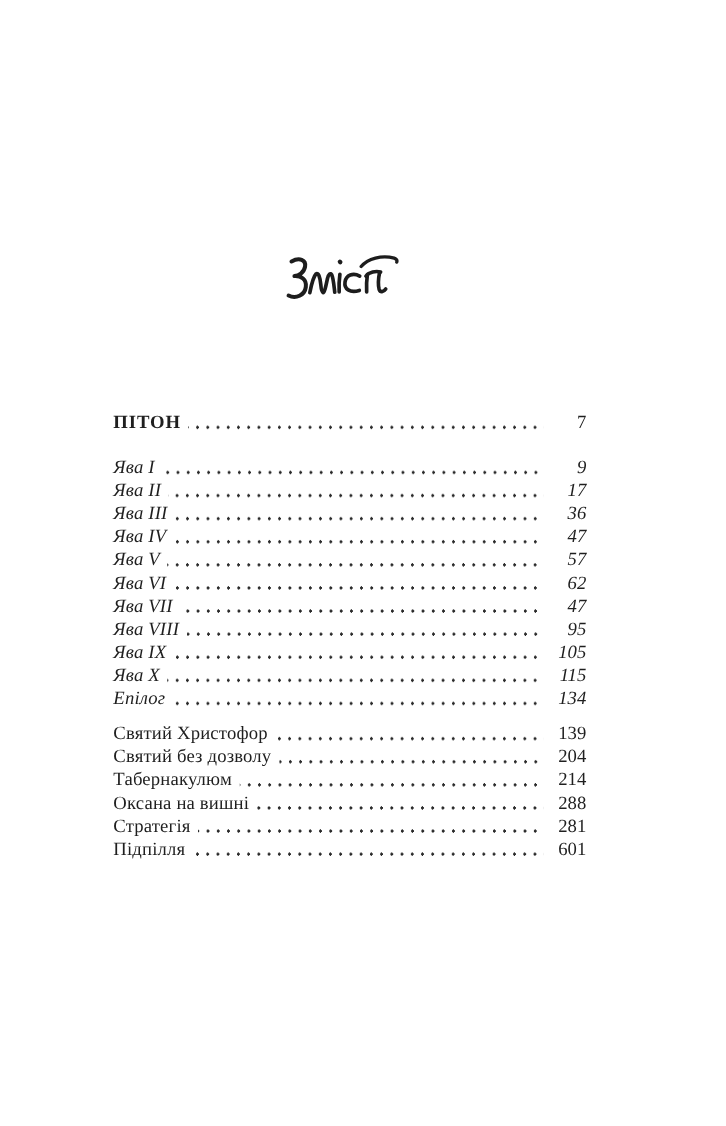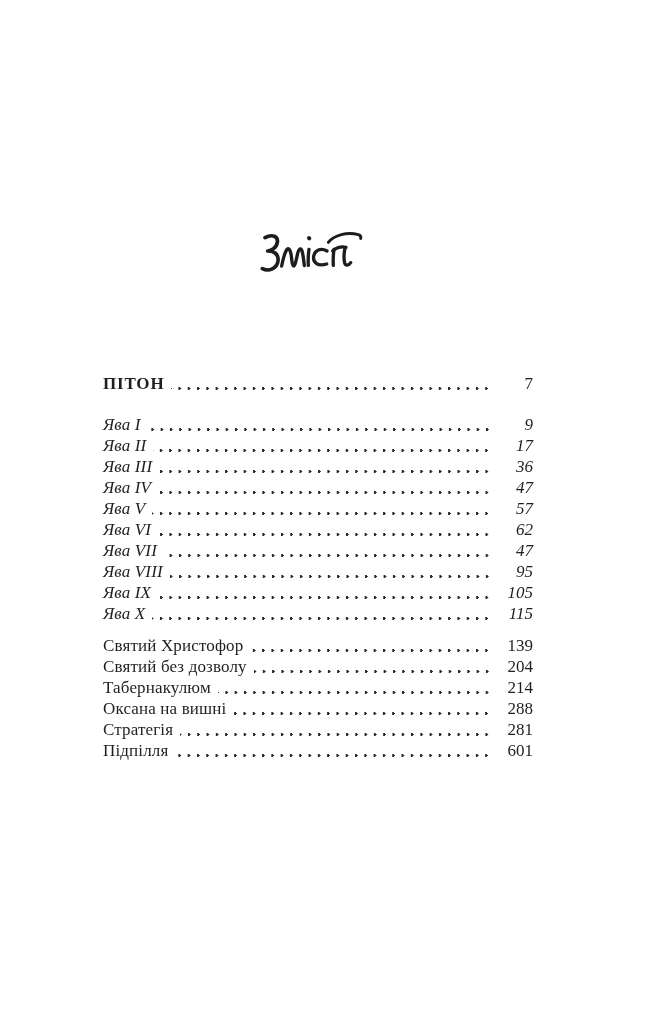--- a/index.html
+++ b/index.html
@@ -175,20 +175,25 @@
     <span class="leader"></span>
     <span class="pagenum">105</span>
   </div>
 
   <div class="row">
     <span class="label">Ява X</span>
     <span class="leader"></span>
     <span class="pagenum">115</span>
   </div>
 
+  <div class="row">
+    <span class="label">Епілог</span>
+    <span class="leader"></span>
+    <span class="pagenum">134</span>
+  </div>
 </div>
 
 
     <div class="list list2">
   <div class="row">
     <span class="label">Святий Христофор</span>
     <span class="leader"></span>
     <span class="pagenum">139</span>
   </div>
 

